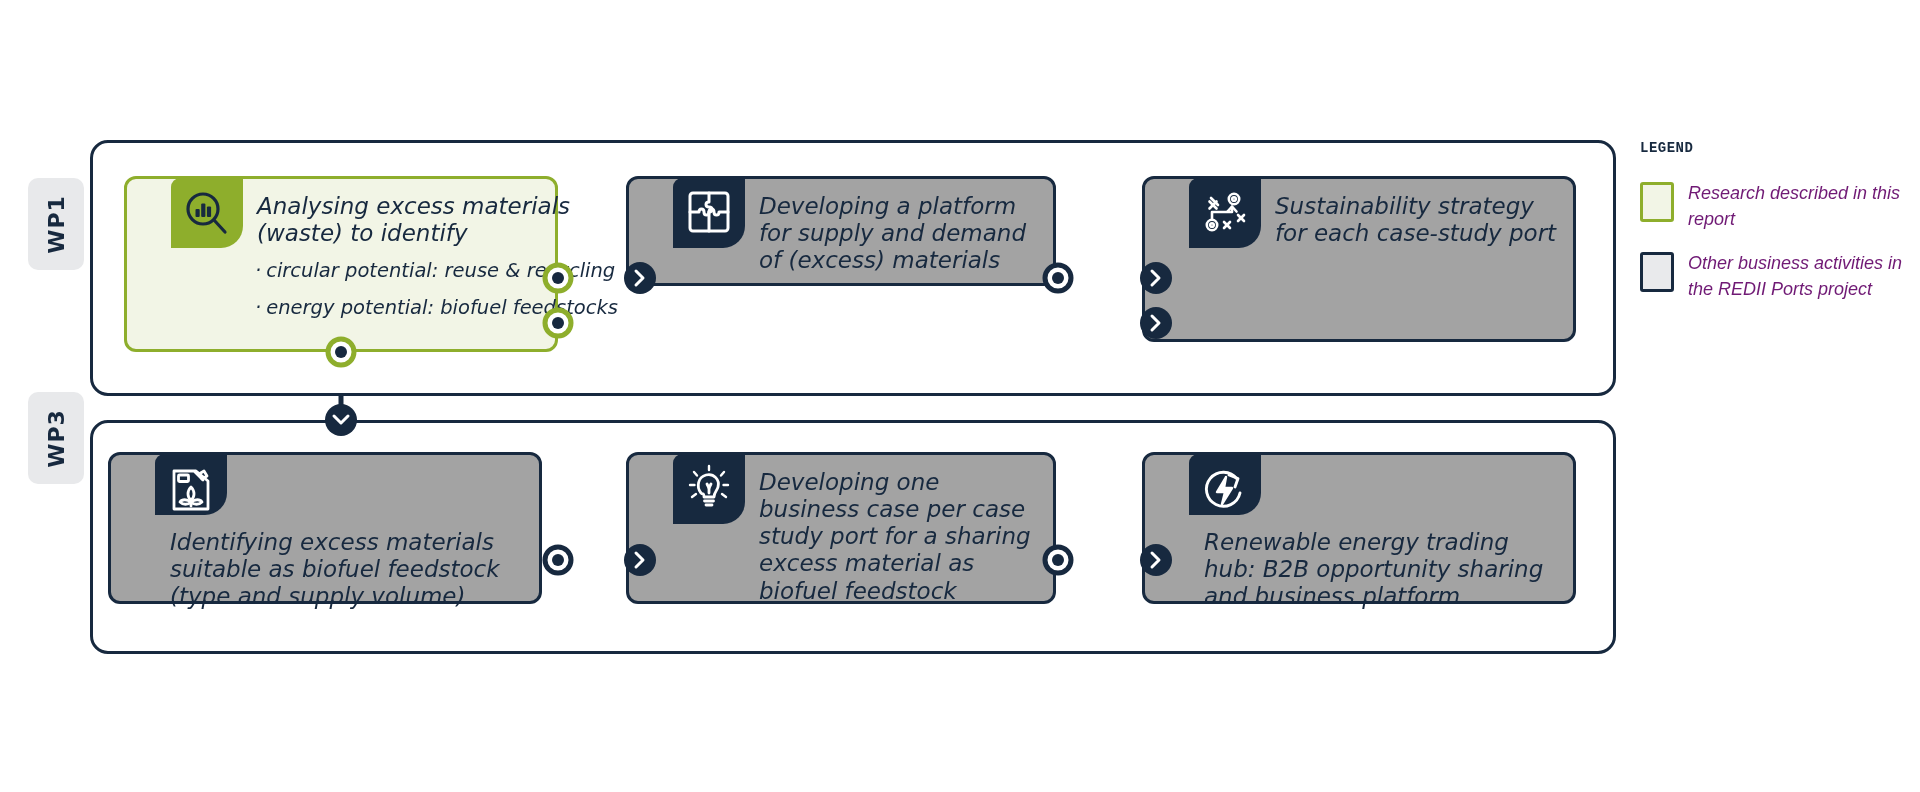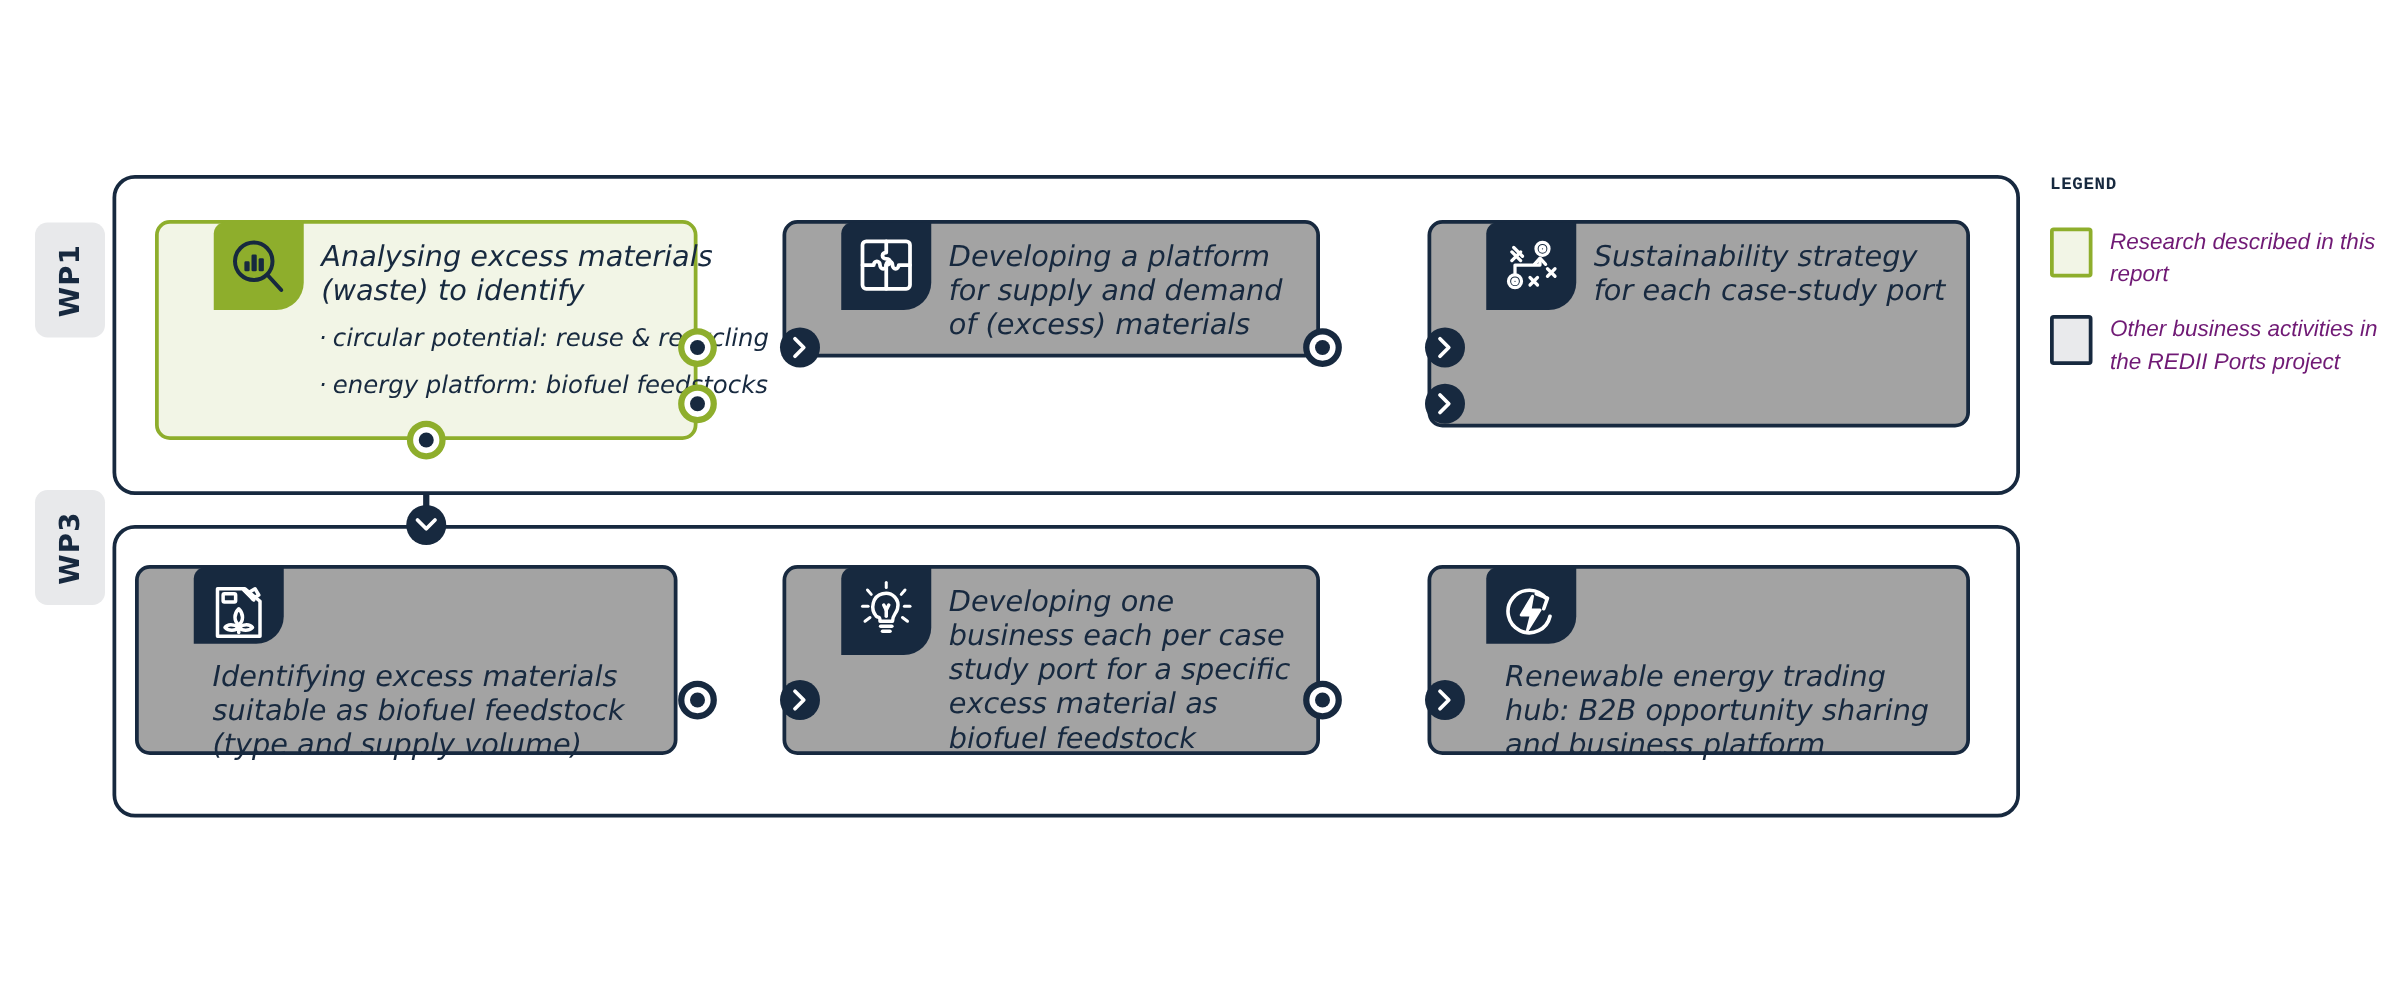--- a/index.html
+++ b/index.html
@@ -230,21 +230,21 @@
           <rect x="15.5" y="22" width="4.2" height="8" rx="1.1"></rect>
           <rect x="21.2" y="16.5" width="4.2" height="13.5" rx="1.1"></rect>
           <rect x="26.9" y="19.5" width="4.2" height="10.5" rx="1.1"></rect>
         </g>
       </svg>
     </div>
     <div class="card-body">
       <div class="card-title">Analysing excess materials (waste) to identify</div>
       <div class="bullets">
         <div class="bullet"><span class="dot">·</span><span>circular potential: reuse &amp; recycling</span></div>
-        <div class="bullet"><span class="dot">·</span><span>energy platform: biofuel feedstocks</span></div>
+        <div class="bullet"><span class="dot">·</span><span>energy potential: biofuel feedstocks</span></div>
       </div>
     </div>
   </div>
 
   <div class="card dark" id="card-wp1-2">
     <div class="card-icon">
       <svg width="50" height="50" viewBox="0 0 50 50">
         <g fill="none" stroke="#ffffff" stroke-width="3" stroke-linejoin="round" stroke-linecap="round">
           <rect x="6" y="6" width="38" height="38" rx="3"></rect>
           <path d="M25,6 L25,15 C21,15 21,20 25,20 C29,20 29,25 25,25 L25,44"></path>
@@ -318,21 +318,21 @@
             <line x1="40" y1="9" x2="37" y2="12.5"></line>
             <line x1="6" y1="22" x2="10.5" y2="22"></line>
             <line x1="44" y1="22" x2="39.5" y2="22"></line>
             <line x1="8" y1="34" x2="12" y2="31"></line>
             <line x1="42" y1="34" x2="38" y2="31"></line>
           </g>
         </g>
       </svg>
     </div>
     <div class="card-body">
-      <div class="card-title">Developing one business each per case study port for a specific excess material as biofuel feedstock</div>
+      <div class="card-title">Developing one business case per case study port for a sharing excess material as biofuel feedstock</div>
     </div>
   </div>
 
   <div class="card dark" id="card-wp3-3">
     <div class="card-icon">
       <svg width="52" height="52" viewBox="0 0 52 52">
         <g fill="none" stroke="#ffffff" stroke-width="2.9" stroke-linecap="round" stroke-linejoin="round">
           <path d="M38,16 A17,17 0 1 0 41,30"></path>
           <path d="M30,12 L39,15.5 L36,24"></path>
           <path d="M27,14 L18,29 L26,29 L23,41 L33,25 L25,25 Z" fill="#ffffff" stroke-width="2.4"></path>

